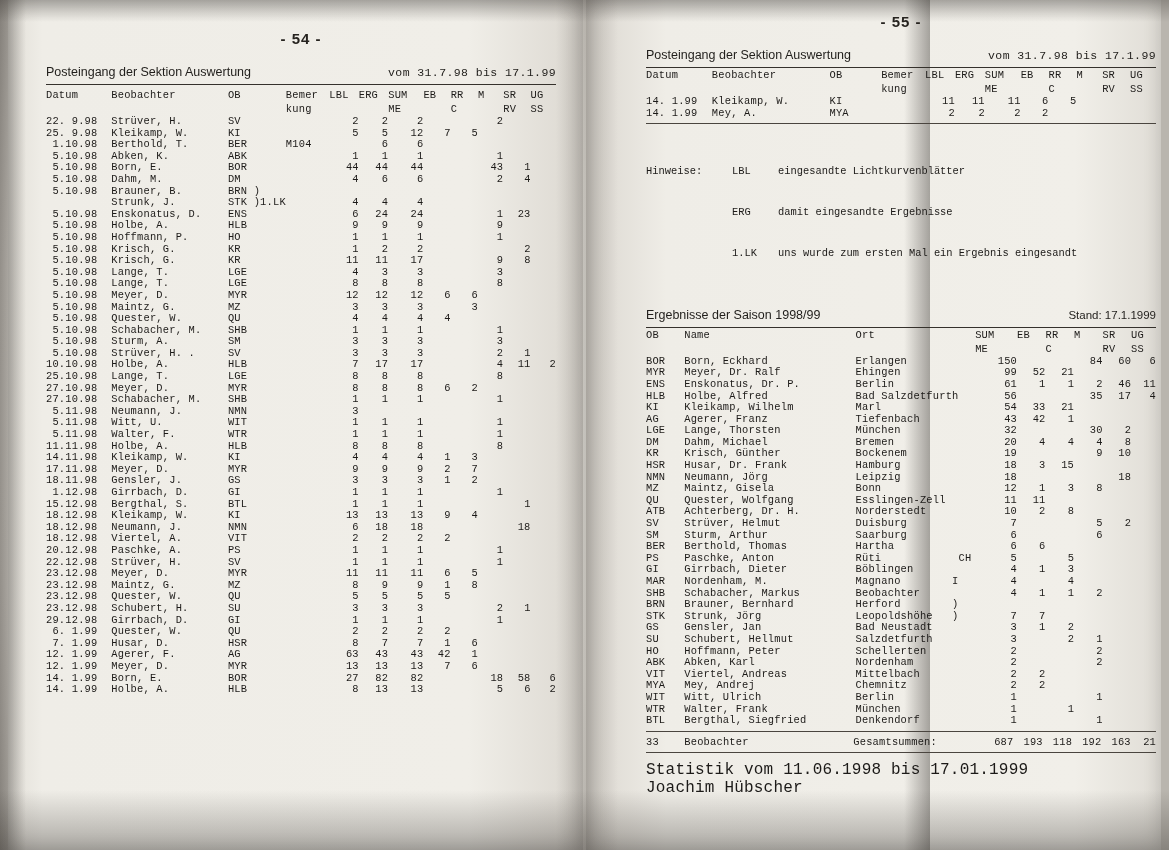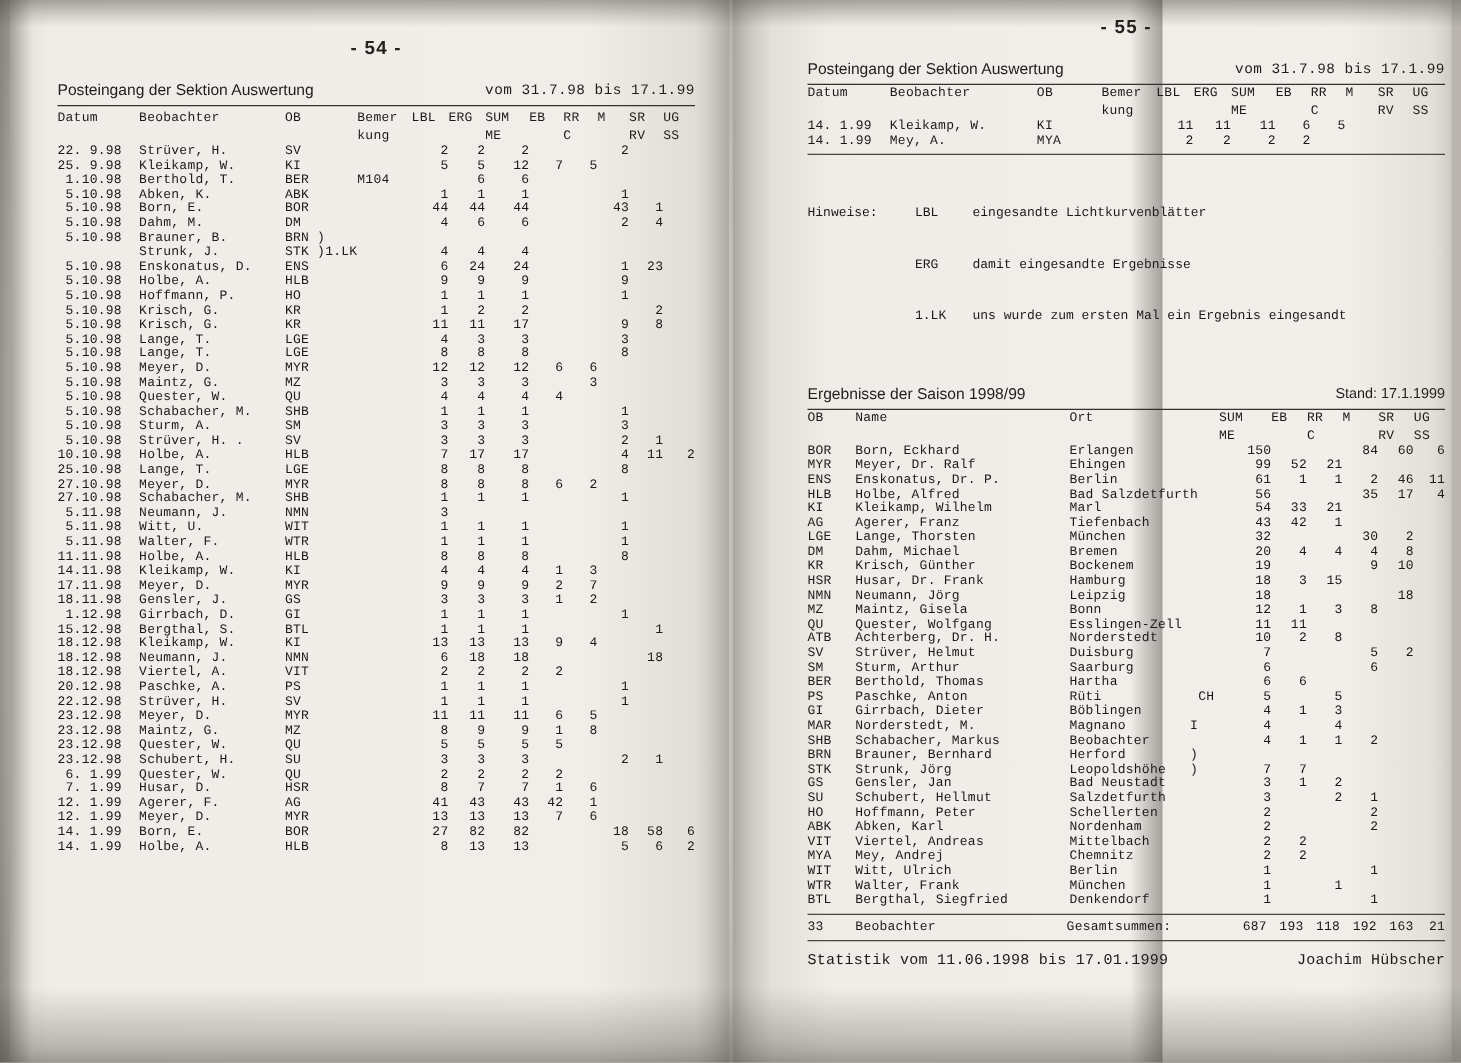--- a/index.html
+++ b/index.html
@@ -99,21 +99,21 @@
   .sectionhead{
     display:flex;justify-content:space-between;align-items:center;
     font-family:"Liberation Sans", sans-serif;font-size:12.5px;
     margin-top:20px;padding-bottom:3px;color:#201e1b;
   }
   .sectionhead .stand{font-size:11.5px;}
 
   .totalrow td{padding-top:3px;}
   .footer{
     display:flex;justify-content:space-between;
-    font-size:12px;margin-top:8px;letter-spacing:.2px;
+    font-size:16px;margin-top:8px;letter-spacing:.2px;flex-direction:column;
   }
   .tbl-wrap{margin-top:3px;}
   .subhdr td{padding-bottom:3px;}
 </style>
 </head>
 <body>
 
 <div id="page">
   <div class="paper left"></div>
   <div class="paper right"></div>
@@ -760,20 +760,34 @@
               <td class="c-lbl">3</td>
               <td class="c-erg">3</td>
               <td class="c-sum">3</td>
               <td class="c-eb"></td>
               <td class="c-rr"></td>
               <td class="c-m">2</td>
               <td class="c-sr">1</td>
               <td class="c-ug"></td>
             </tr>
             <tr>
+              <td class="c-date">29.12.98</td>
+              <td class="c-obs">Girrbach, D.</td>
+              <td class="c-ob">GI</td>
+              <td class="c-bem"></td>
+              <td class="c-lbl">1</td>
+              <td class="c-erg">1</td>
+              <td class="c-sum">1</td>
+              <td class="c-eb"></td>
+              <td class="c-rr"></td>
+              <td class="c-m">1</td>
+              <td class="c-sr"></td>
+              <td class="c-ug"></td>
+            </tr>
+            <tr>
               <td class="c-date"> 6. 1.99</td>
               <td class="c-obs">Quester, W.</td>
               <td class="c-ob">QU</td>
               <td class="c-bem"></td>
               <td class="c-lbl">2</td>
               <td class="c-erg">2</td>
               <td class="c-sum">2</td>
               <td class="c-eb">2</td>
               <td class="c-rr"></td>
               <td class="c-m"></td>
@@ -792,21 +806,21 @@
               <td class="c-rr">6</td>
               <td class="c-m"></td>
               <td class="c-sr"></td>
               <td class="c-ug"></td>
             </tr>
             <tr>
               <td class="c-date">12. 1.99</td>
               <td class="c-obs">Agerer, F.</td>
               <td class="c-ob">AG</td>
               <td class="c-bem"></td>
-              <td class="c-lbl">41</td>
+              <td class="c-lbl">63</td>
               <td class="c-erg">43</td>
               <td class="c-sum">43</td>
               <td class="c-eb">42</td>
               <td class="c-rr">1</td>
               <td class="c-m"></td>
               <td class="c-sr"></td>
               <td class="c-ug"></td>
             </tr>
             <tr>
               <td class="c-date">12. 1.99</td>
@@ -1169,21 +1183,21 @@
             <td class="r-ort">Böblingen</td>
             <td class="r-sum">4</td>
             <td class="r-eb">1</td>
             <td class="r-rr">3</td>
             <td class="r-m"></td>
             <td class="r-sr"></td>
             <td class="r-ug"></td>
           </tr>
           <tr>
             <td class="r-ob">MAR</td>
-            <td class="r-name">Norderstedt, M.</td>
+            <td class="r-name">Nordenham, M.</td>
             <td class="r-ort">Magnano        I</td>
             <td class="r-sum">4</td>
             <td class="r-eb"></td>
             <td class="r-rr">4</td>
             <td class="r-m"></td>
             <td class="r-sr"></td>
             <td class="r-ug"></td>
           </tr>
           <tr>
             <td class="r-ob">SHB</td>

